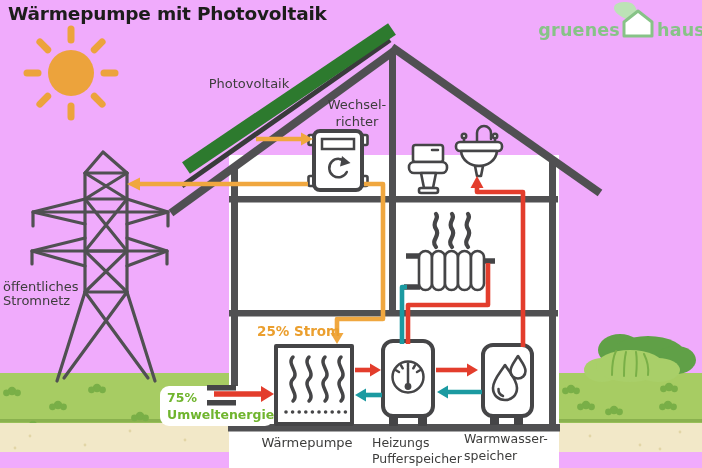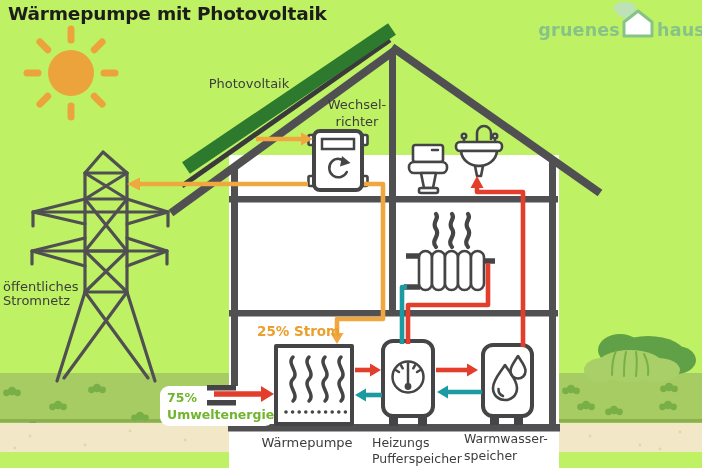--- a/index.html
+++ b/index.html
@@ -3,21 +3,21 @@
 <meta charset="utf-8">
 <style>
   :root{
     --structure:#505052; --icon:#454547; --electricity:#f0a73f; --strom:#eb9f2e;
     --heat:#e33d2c; --cool:#1b9aa1; --pv:#2d7a2e; --stripe:#3a3a3c;
     --grass:#a7cc63; --grassdark:#79af47; --bushdark:#60a047; --bushlight:#a9cf69;
     --sand:#f2e8c8; --speckle:#e2d5a6; --sun:#eca33c; --logo:#87c387; --leaf:#bce2b6;
     --eco:#70b52e; --textdark:#1d1d1b; --labelgray:#3d3d3c;
   }
   html,body{margin:0;padding:0;background:#fff;}
-  #stage{position:relative;width:702px;height:468px;background:#bef264;overflow:hidden;}
+  #stage{position:relative;width:702px;height:468px;background:#f0abfc;overflow:hidden;}
   svg{position:absolute;left:0;top:0;}
   text{font-family:"DejaVu Sans","Liberation Sans",sans-serif;}
   .title-text{font-size:18.5px;font-weight:700;fill:var(--textdark);letter-spacing:-0.2px;}
   .lbl{font-size:13px;fill:var(--labelgray);}
   .lbl-sm{font-size:12.5px;fill:var(--labelgray);}
   .strom-lbl{font-size:13.5px;font-weight:700;fill:var(--strom);}
   .eco-lbl{font-size:12.5px;font-weight:700;fill:var(--eco);}
   .logo-text{font-size:17.5px;font-weight:700;fill:var(--logo);letter-spacing:0.2px;}
   .pylon{stroke:var(--structure);stroke-width:3.2;fill:none;stroke-linecap:round;}
   .pipe-o{stroke:var(--electricity);stroke-width:4.6;fill:none;stroke-linejoin:round;}

